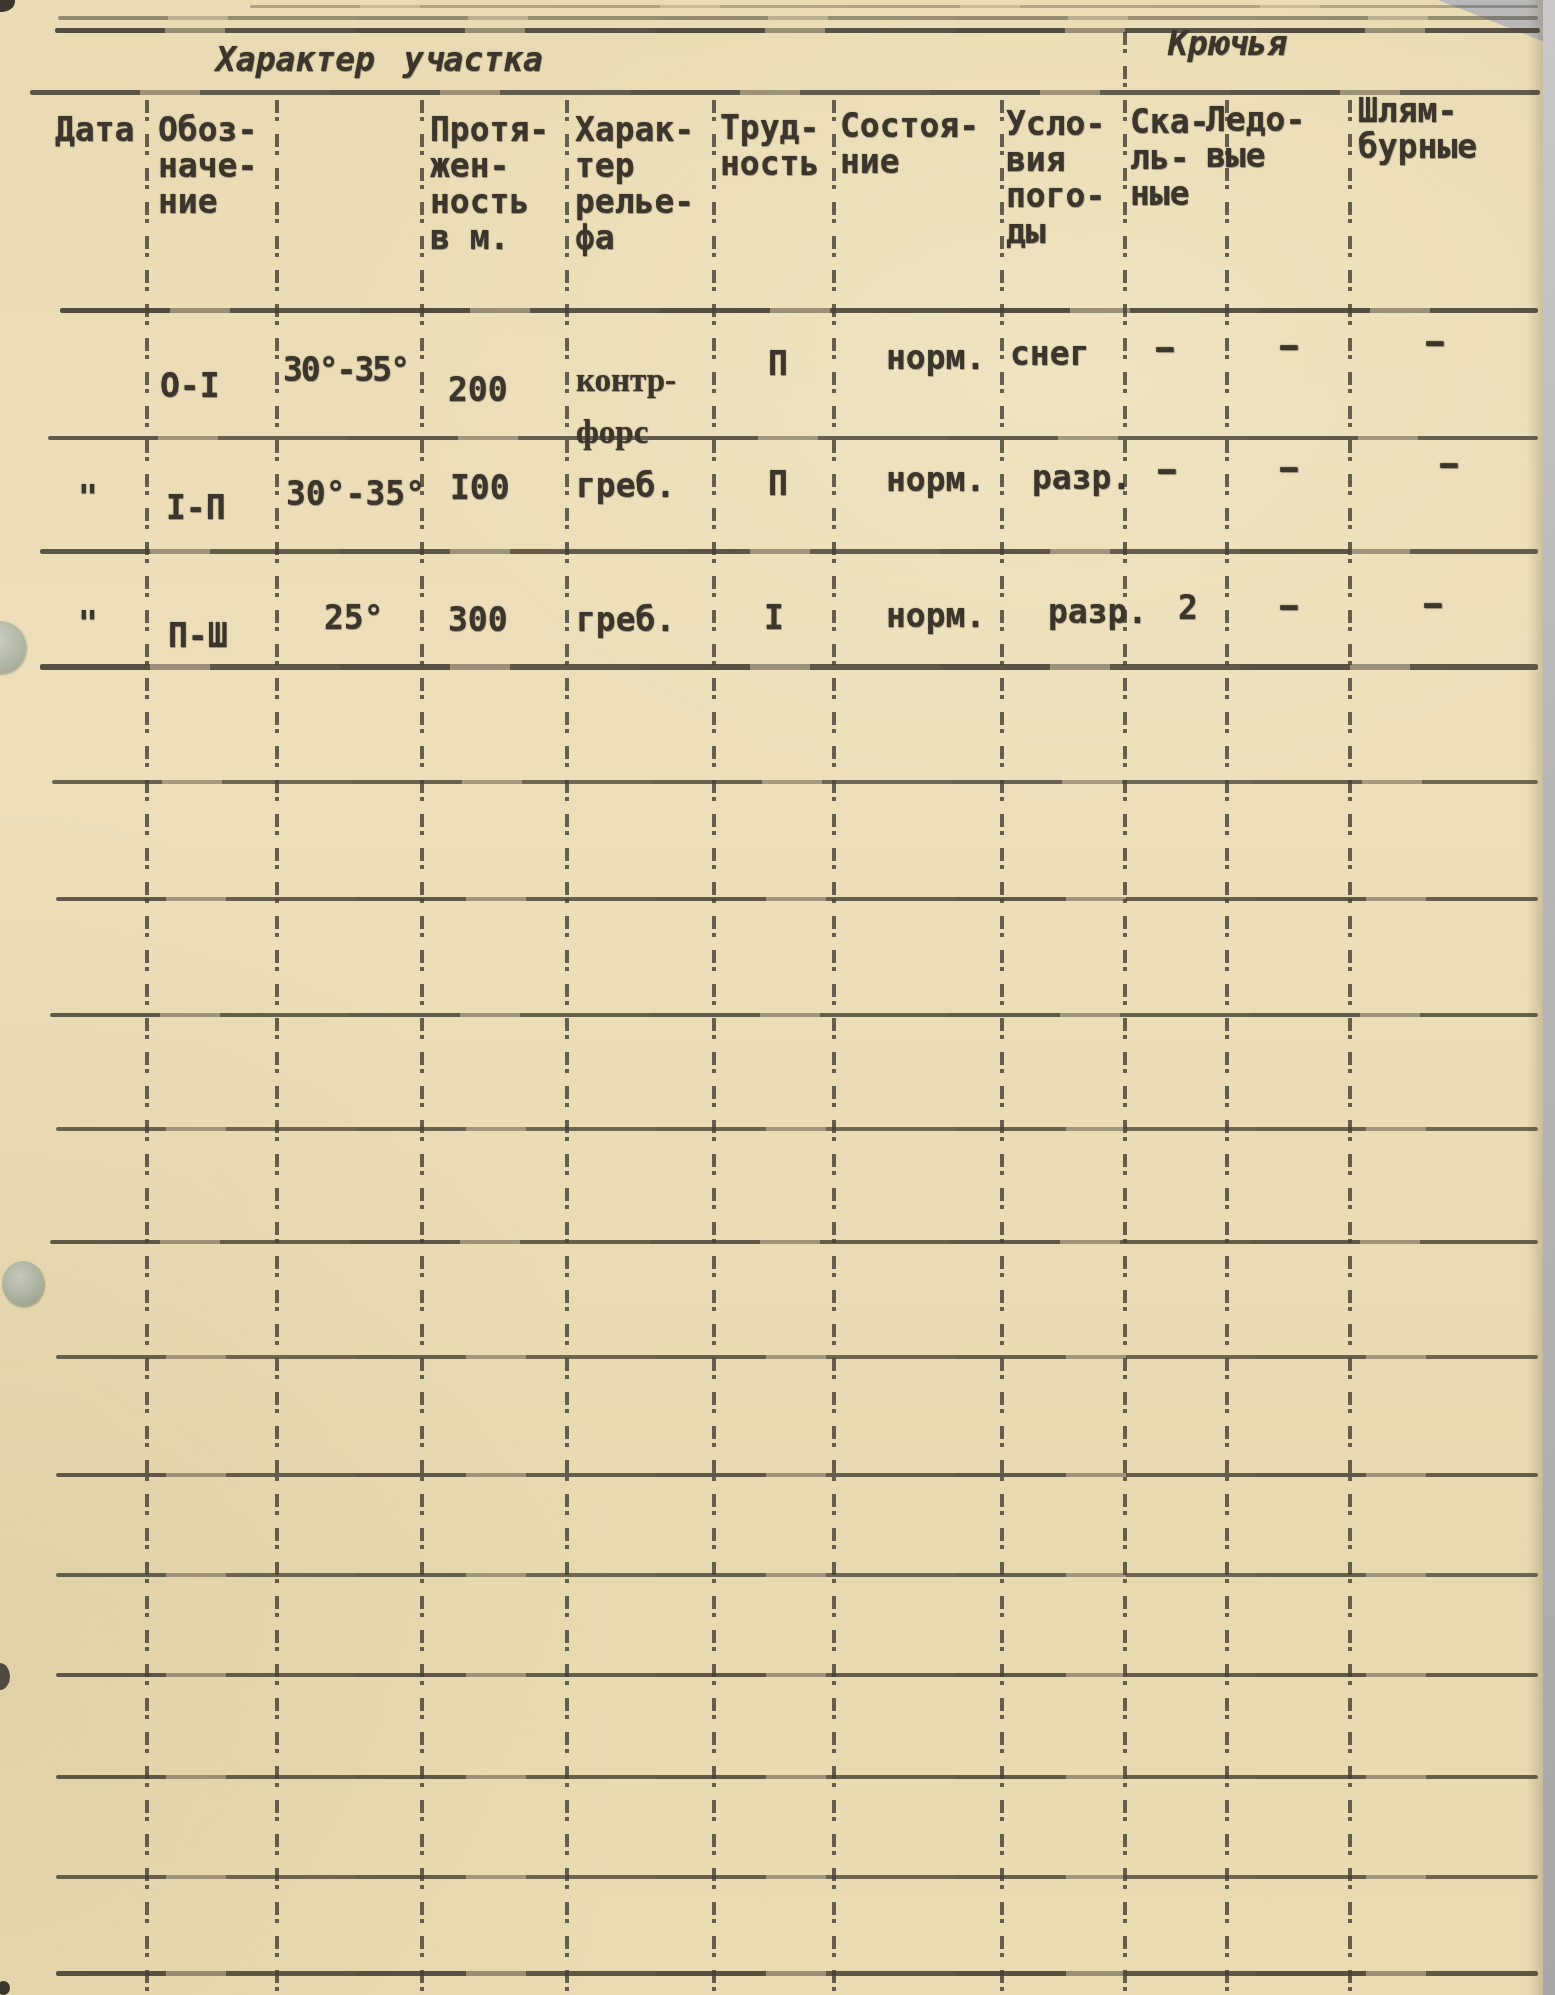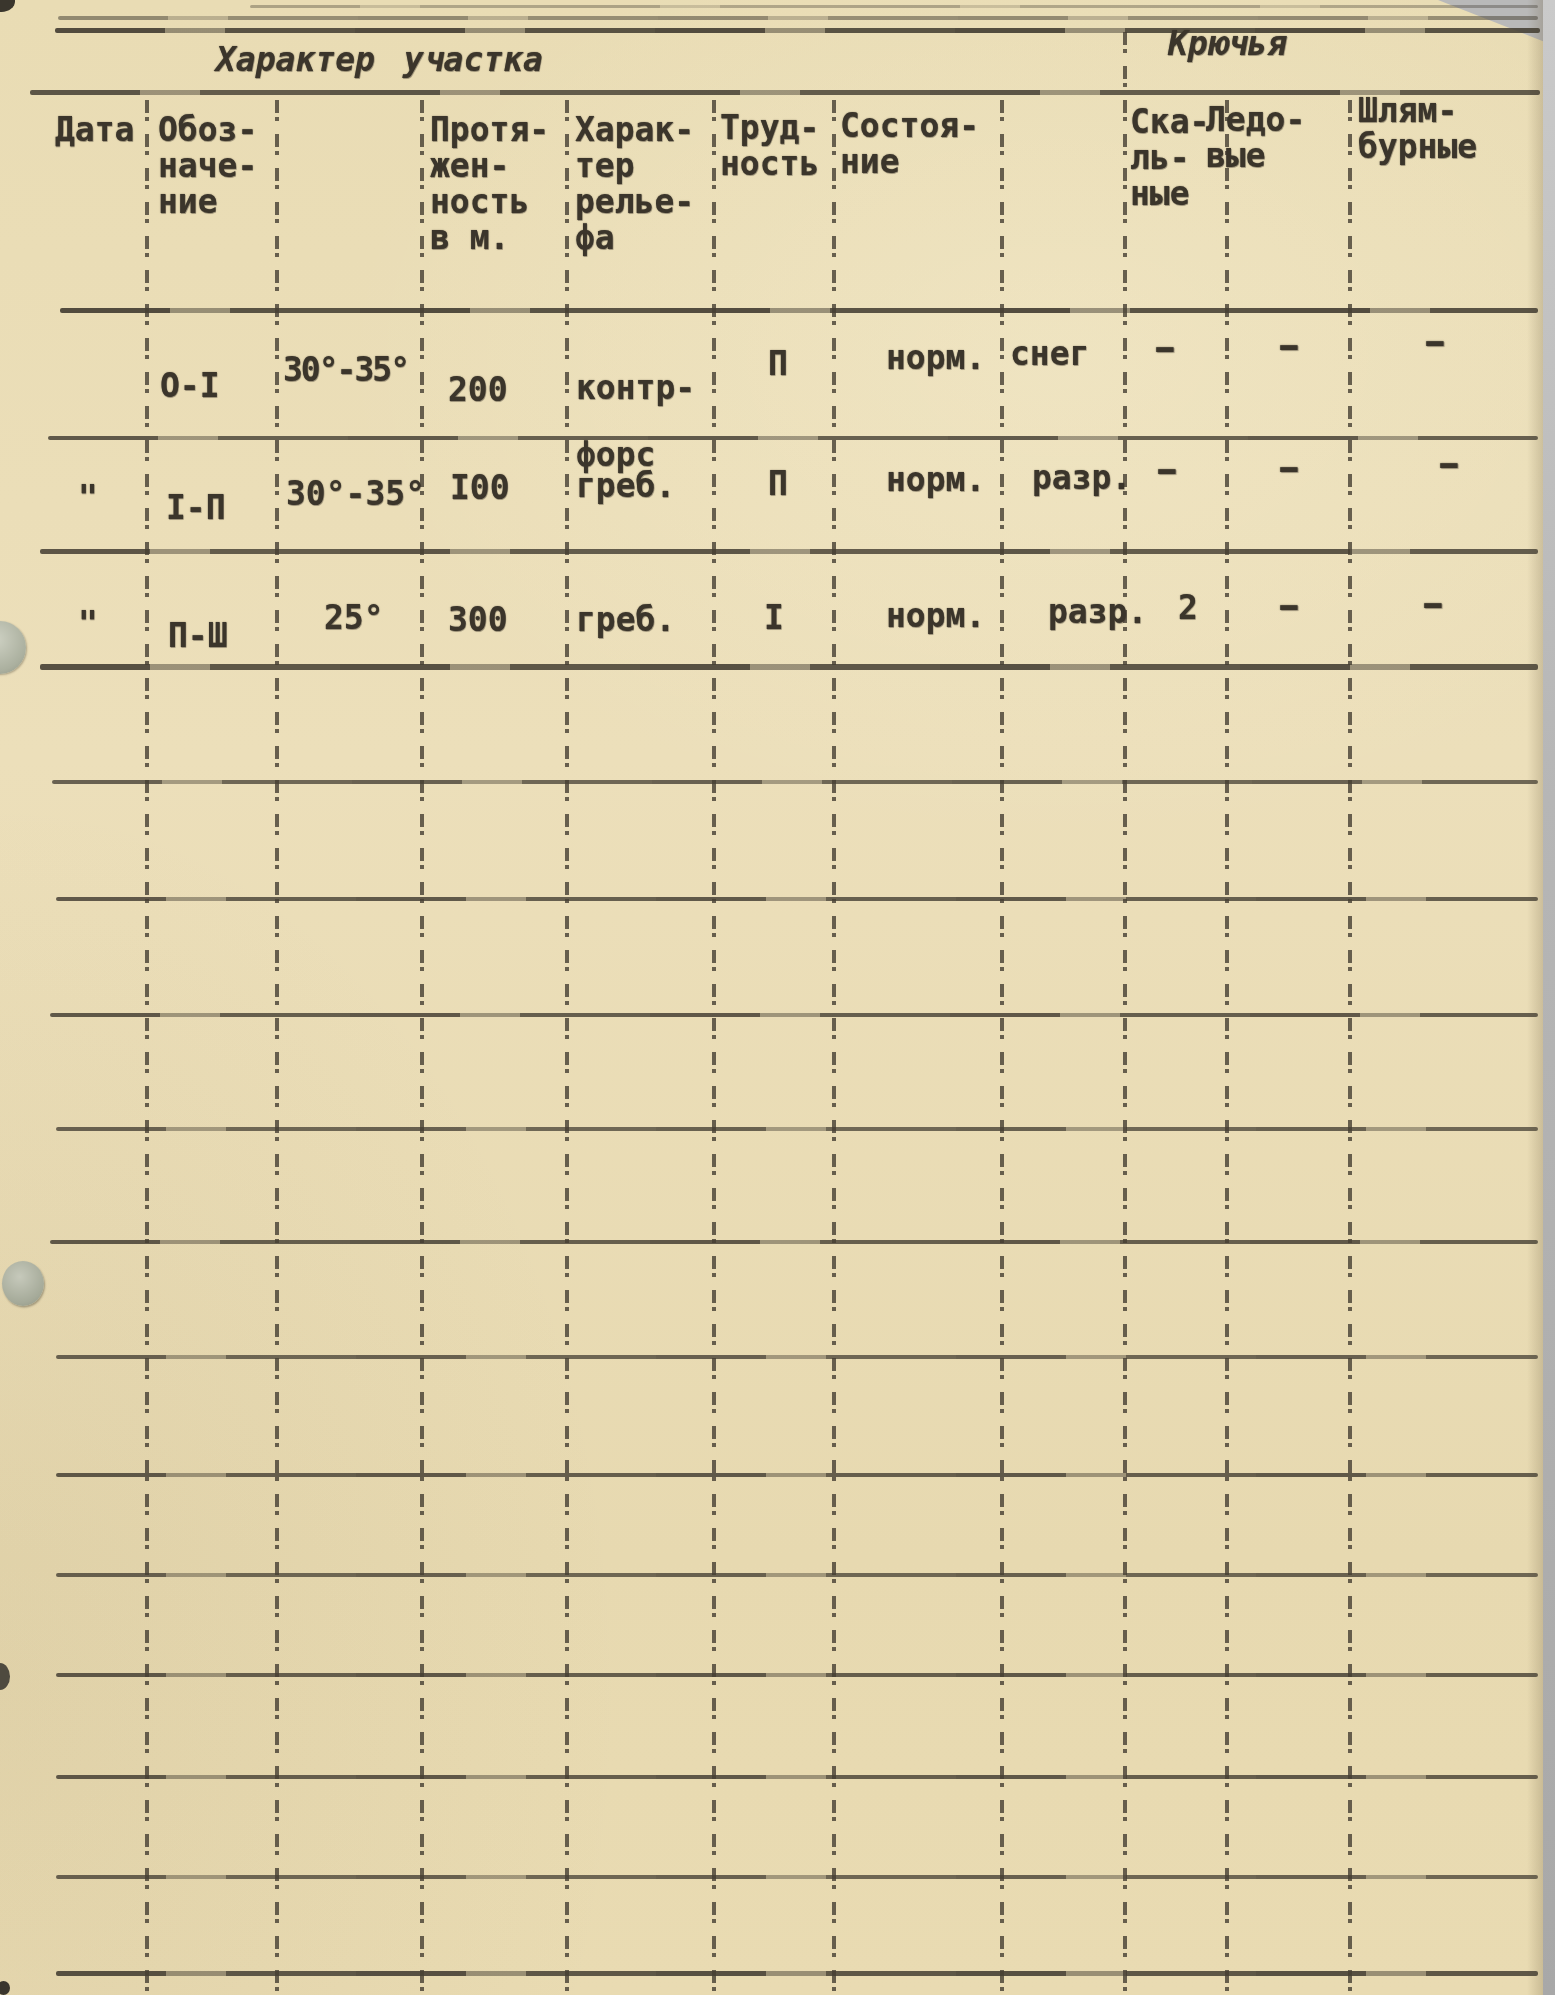--- a/index.html
+++ b/index.html
@@ -18,21 +18,21 @@
     color:#3b352b;
     font-size:33px;
     font-weight:bold;
     line-height:36px;
     white-space:pre-line;
     letter-spacing:0px;
     text-shadow:0 0 1.3px rgba(59,53,43,.7), 0.6px 0.6px 0.6px rgba(59,53,43,.35);
   }
   .top-hdr{word-spacing:9px;font-style:italic;}
   .date-cell{line-height:56px;}
-  .relief-cell{line-height:67px;}
+  .relief-cell{line-height:52px;font-family:Liberation Serif, serif;}
   .dash{transform:scaleX(1.7);transform-origin:left center;}
   .hline{position:absolute;border-radius:2px;filter:blur(.45px);
     background:repeating-linear-gradient(90deg,#3e382e 0 110px,rgba(62,56,46,.55) 110px 170px,#464034 170px 300px);}
   .vline{position:absolute;width:4px;filter:blur(.35px);opacity:.8;
     background:repeating-linear-gradient(180deg,#463f33 0 13px,transparent 13px 17px,#463f33 17px 21px,transparent 21px 34px);}
   .scan-strip{position:absolute;left:1543px;top:0;width:12px;height:1995px;
     background:linear-gradient(180deg,#cacaca,#b6b6b6 40%,#a8a8a8);}
   .edge-shadow{position:absolute;left:1527px;top:0;width:16px;height:1995px;
     background:linear-gradient(90deg,transparent,rgba(110,95,65,.25));}
   .corner-wedge{position:absolute;left:1438px;top:0;width:117px;height:46px;
@@ -103,20 +103,24 @@
 ность
 в м.</span>
   <span class="t" style="left:575px;top:112px">Харак-
 тер
 релье-
 фа</span>
   <span class="t" style="left:720px;top:110px">Труд-
 ность</span>
   <span class="t" style="left:840px;top:108px">Состоя-
 ние</span>
+  <span class="t" style="left:1006px;top:106px">Усло-
+вия
+пого-
+ды</span>
   <span class="t" style="left:1130px;top:104px">Ска-
 ль-
 ные</span>
   <span class="t" style="left:1206px;top:102px">Ледо-
 вые</span>
   <span class="t" style="left:1358px;top:93px">Шлям-
 бурные</span>
 
   <span class="t" style="left:160px;top:368px">О-I</span>
   <span class="t" style="left:283px;top:352px;letter-spacing:-2px">30°-35°</span>

